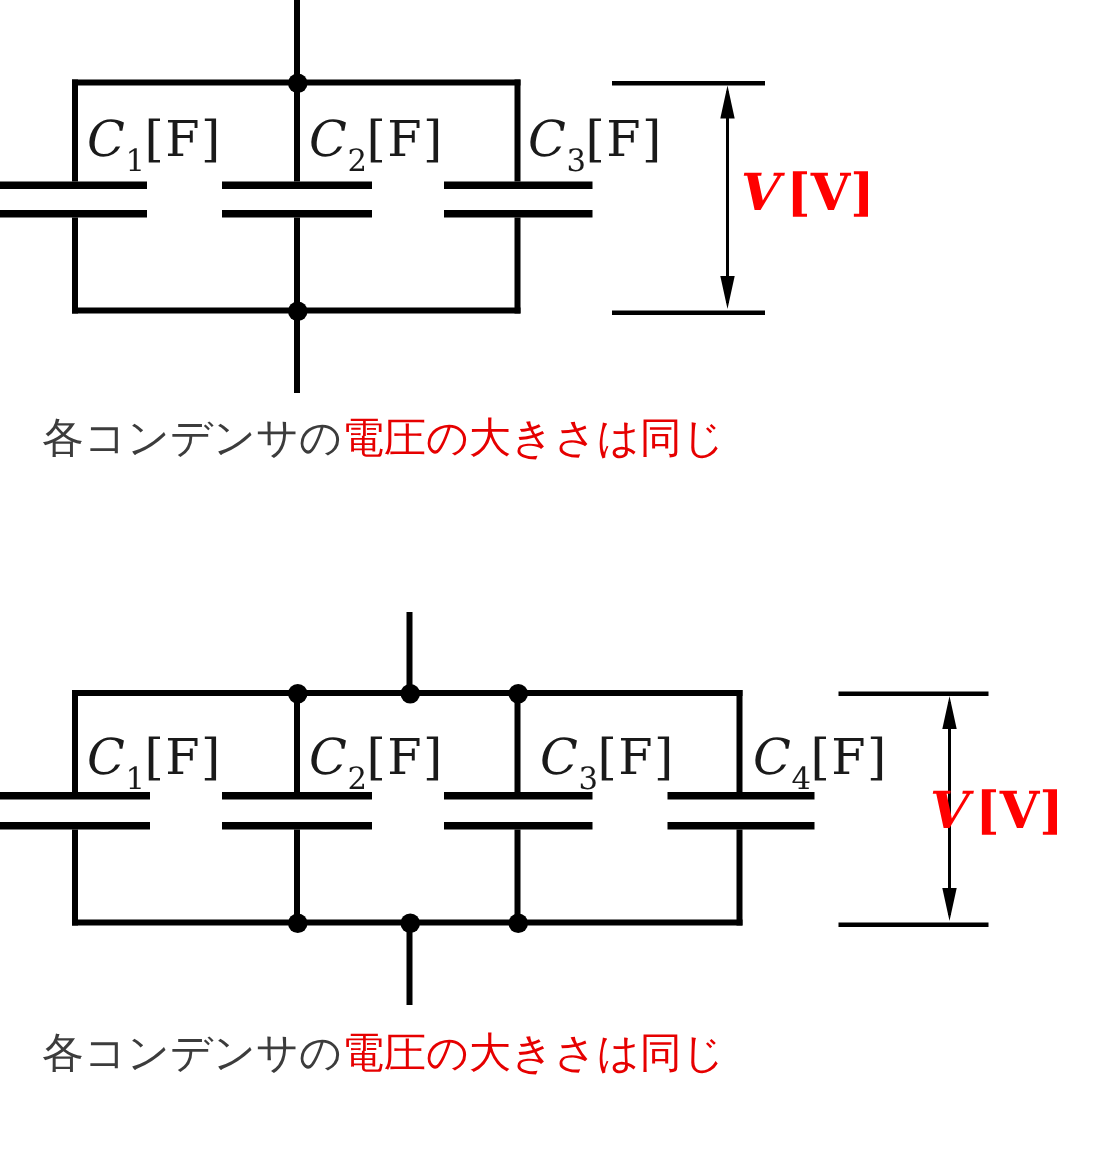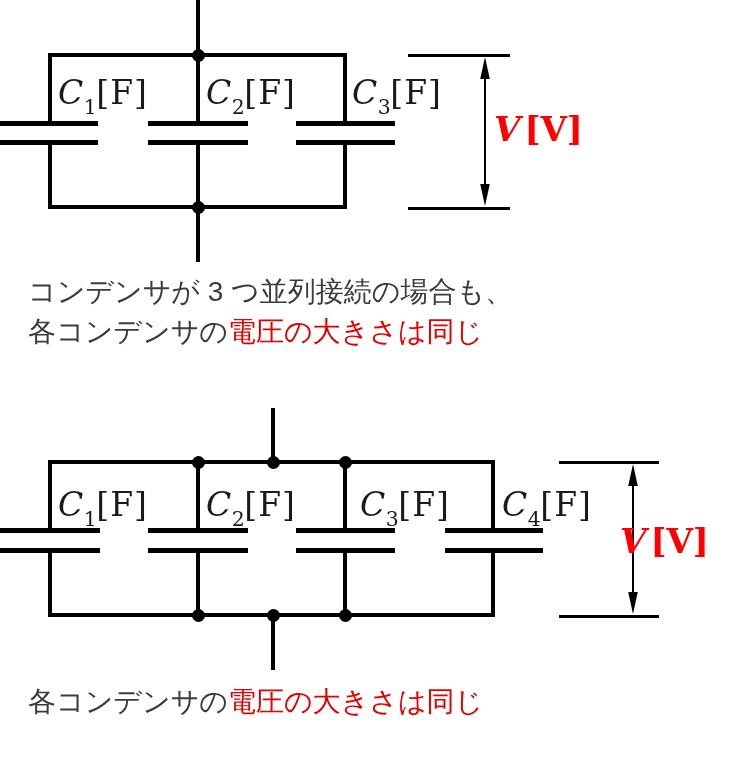--- a/index.html
+++ b/index.html
@@ -75,21 +75,20 @@
     <svg class="arrow-svg" style="left:475px;top:57px;" width="20" height="149" viewBox="0 0 20 149">
       <line x1="10" y1="4" x2="10" y2="145" stroke="#000" stroke-width="2"></line>
       <polygon points="10,0 5.2,22 14.8,22" fill="#000"></polygon>
       <polygon points="10,149 5.2,127 14.8,127" fill="#000"></polygon>
     </svg>
     <div class="v-label" style="left:494px;top:112px;color:#ff0000;">
       <span class="sym">V</span><span class="unit">[V]</span>
     </div>
 
     <div class="caption" style="top:272px;color:#3c3c3c;">
-      <div>コンデンサが 3 つ並列接続の場合も、</div>
       <div><span class="black">各コンデンサの</span><span class="red" style="color:#e60000;">電圧の大きさは同じ</span></div>
     </div>
   </div>
 
   <div>
 
     <div class="wire" style="left:271px;top:408px;width:4px;height:56px;"></div>
     <div class="wire" style="left:271px;top:615px;width:4px;height:55px;"></div>
 
     <div class="wire" style="left:48px;top:460px;width:447px;height:4px;"></div>

